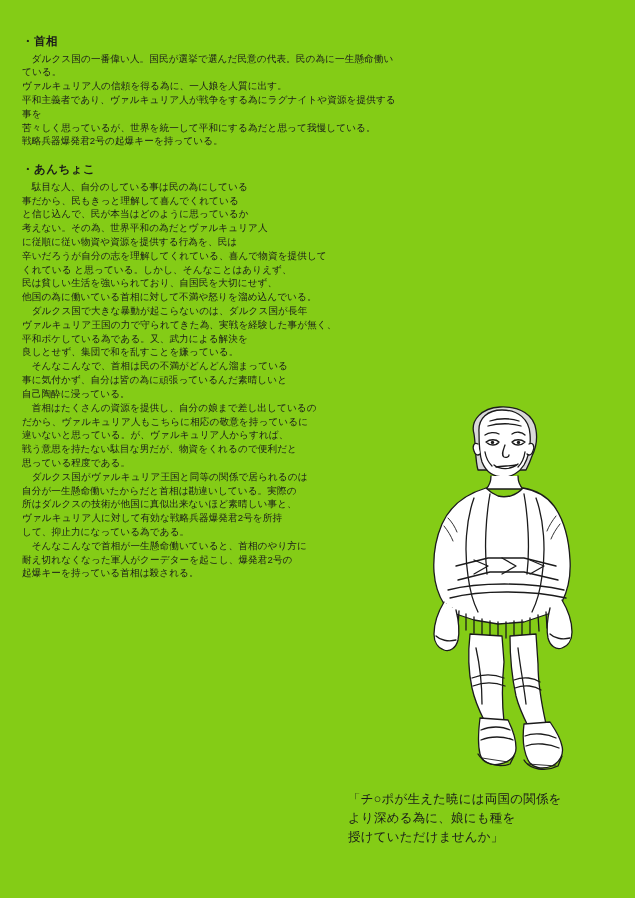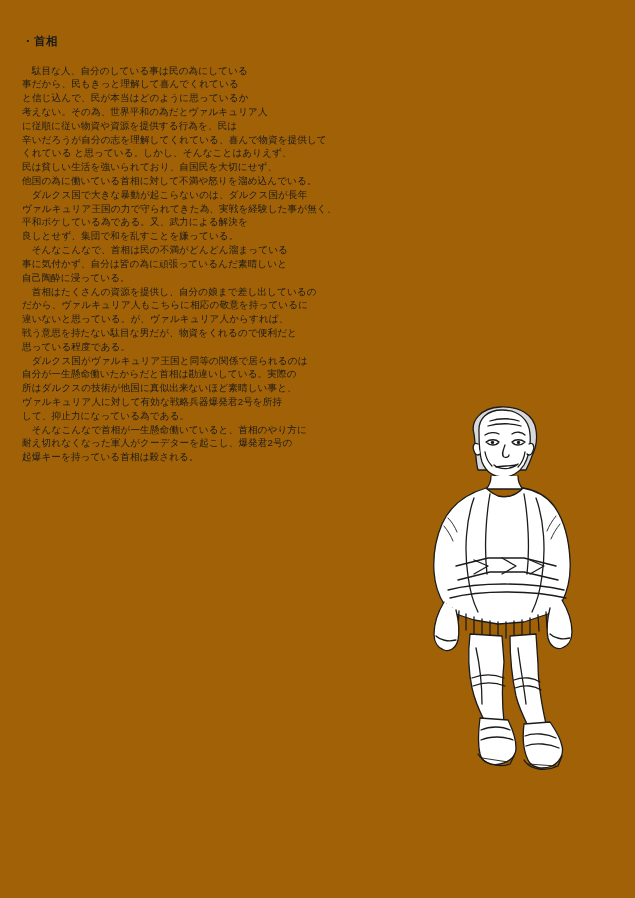--- a/index.html
+++ b/index.html
@@ -11,21 +11,21 @@
     width: 635px;
     height: 898px;
     position: relative;
     overflow: hidden;
     font-family: "Liberation Sans", sans-serif;
     color: #1a1a1a;
   }
   .page {
     position: absolute;
     inset: 0;
-    background: #a16207;
+    background: #84cc16;
   }
 
   
   .text-col {
     position: absolute;
     left: 22px;
     top: 34px;
     width: 380px;
   }
   .section { margin-bottom: 14px; }
@@ -78,23 +78,29 @@
 </style>
 </head>
 <body>
 
 <div class="page">
 
   <div class="text-col">
 
     <div class="section">
       <div class="section-head">・首相</div>
+      <p class="para indent">ダルクス国の一番偉い人。国民が選挙で選んだ民意の代表。民の為に一生懸命働いている。
+ヴァルキュリア人の信頼を得る為に、一人娘を人質に出す。
+平和主義者であり、ヴァルキュリア人が戦争をする為にラグナイトや資源を提供する事を
+苦々しく思っているが、世界を統一して平和にする為だと思って我慢している。
+戦略兵器爆発君2号の起爆キーを持っている。</p>
     </div>
 
     <div class="section">
+      <div class="section-head">・あんちょこ</div>
       <p class="para">　駄目な人、自分のしている事は民の為にしている
 事だから、民もきっと理解して喜んでくれている
 と信じ込んで、民が本当はどのように思っているか
 考えない。その為、世界平和の為だとヴァルキュリア人
 に従順に従い物資や資源を提供する行為を、民は
 辛いだろうが自分の志を理解してくれている、喜んで物資を提供して
 くれている と思っている。しかし、そんなことはありえず、
 民は貧しい生活を強いられており、自国民を大切にせず、
 他国の為に働いている首相に対して不満や怒りを溜め込んでいる。
 　ダルクス国で大きな暴動が起こらないのは、ダルクス国が長年
@@ -115,20 +121,23 @@
 ヴァルキュリア人に対して有効な戦略兵器爆発君2号を所持
 して、抑止力になっている為である。
 　そんなこんなで首相が一生懸命働いていると、首相のやり方に
 耐え切れなくなった軍人がクーデターを起こし、爆発君2号の
 起爆キーを持っている首相は殺される。</p>
     </div>
 
   </div>
 
 
+  <div class="quote">「チ○ポが生えた暁には両国の関係を
+より深める為に、娘にも種を
+授けていただけませんか」</div>
 
   <div class="illus">
     <svg width="250" height="400" viewBox="0 0 250 400" fill="none" stroke="#1b1b1b" stroke-width="1.3" stroke-linejoin="round" stroke-linecap="round">
 
       <path d="M96 44 C92 30 104 18 122 17 C142 16 156 25 158 40 C160 52 157 60 154 66
                C152 72 150 76 148 80 L100 80 C97 70 98 56 96 44 Z" fill="#d9d9d9"></path>
 
       <path d="M101 42 C100 28 110 20 124 20 C140 20 151 29 152 44
                C153 56 150 68 146 75 C141 83 133 87 126 87
                C116 87 108 82 104 72 C101 63 101 52 101 42 Z" fill="#ffffff"></path>

